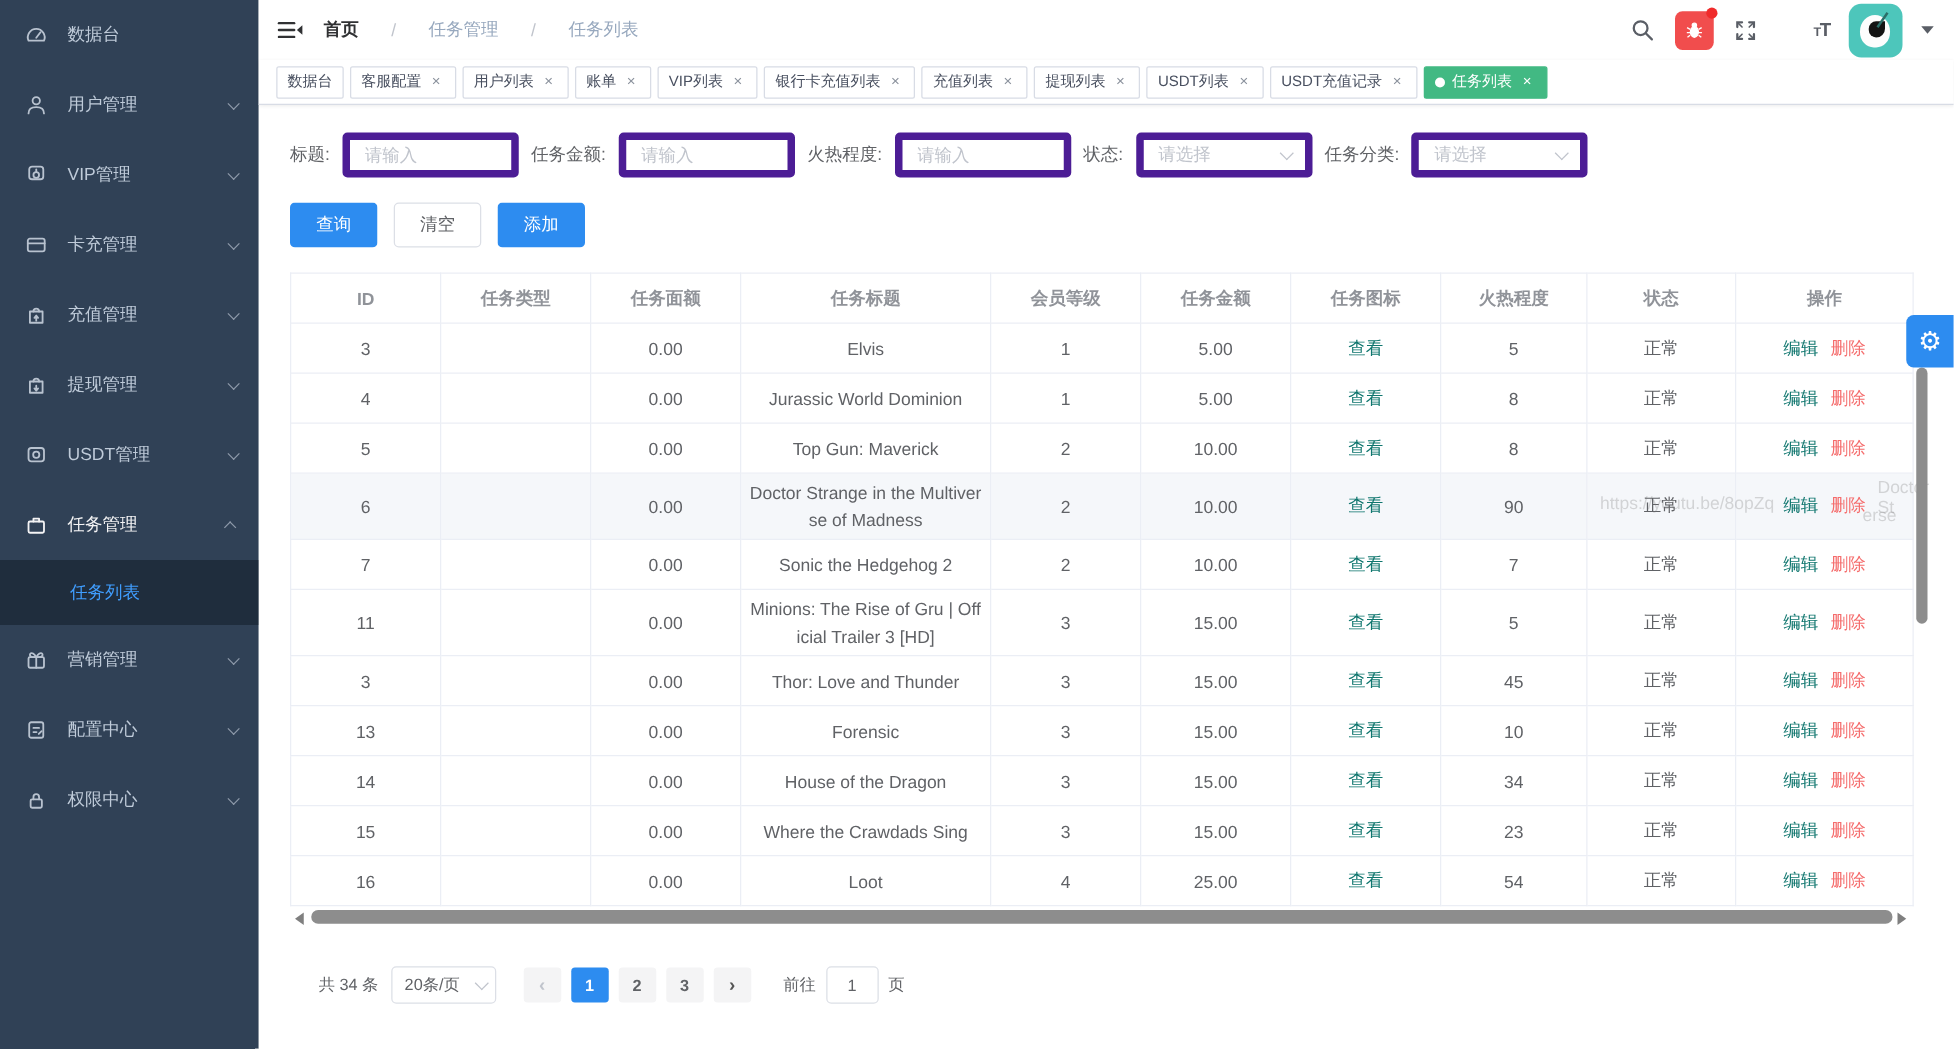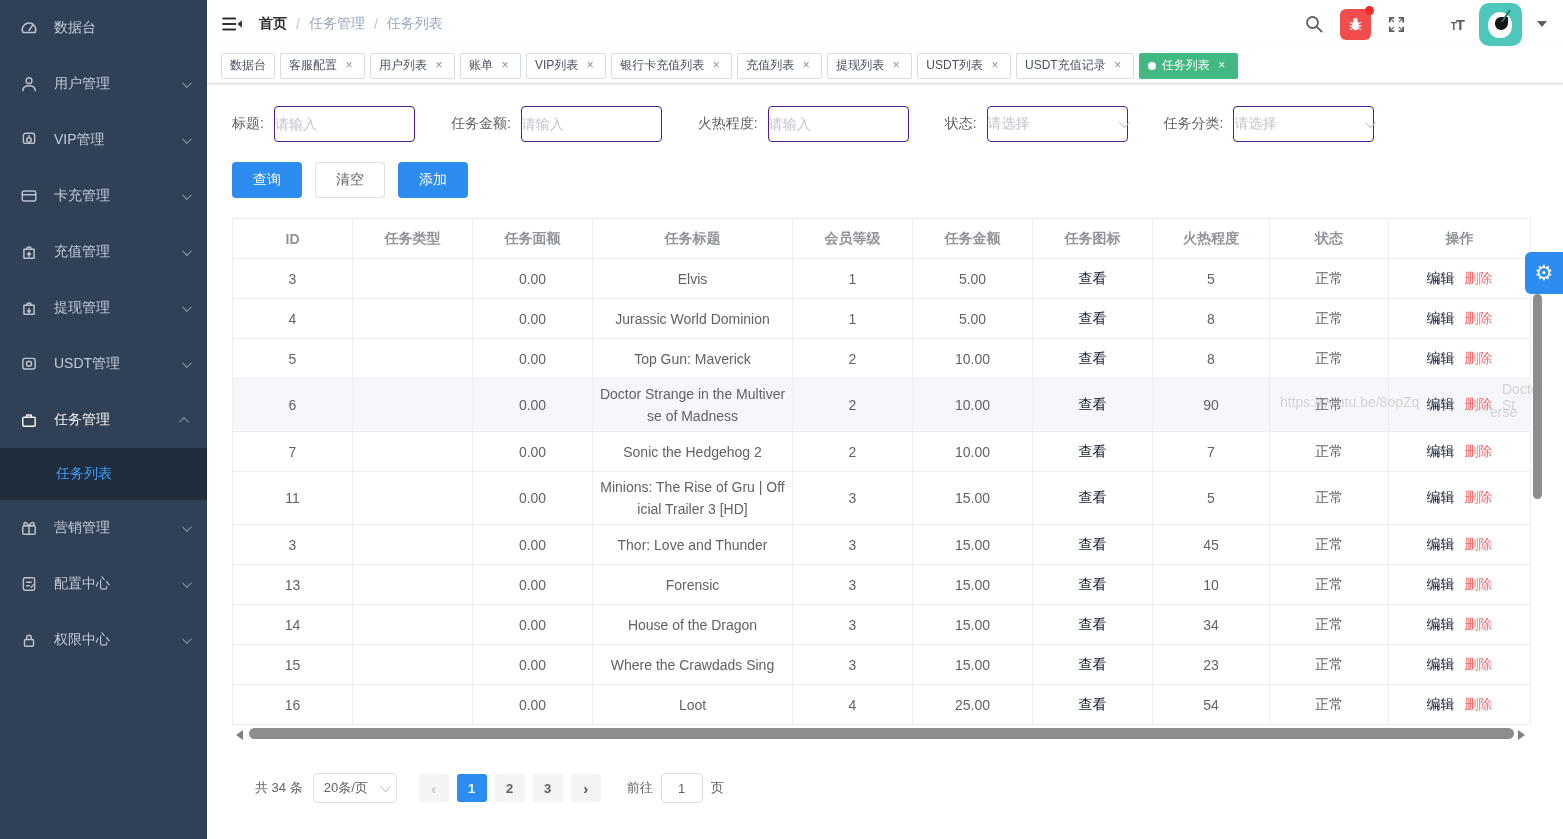--- a/index.html
+++ b/index.html
@@ -15,21 +15,21 @@
   .chev { position:absolute; right:18px; width:7px; height:7px; border-right:1.5px solid #8f9bab; border-bottom:1.5px solid #8f9bab; transform:rotate(45deg) translateY(-2px); }
   .chev.up { transform:rotate(-135deg) translateY(-2px); }
   .submenu-item { height:52px; display:flex; align-items:center; padding-left:56px; font-size:14px; color:#bfcbd9; cursor:pointer; }
   .submenu-item.active { background:#1f2d3d; color:#409eff; }
 
   
   .main { flex:1; display:flex; flex-direction:column; position:relative; background:#fff; }
 
   .topbar { height:48px; display:flex; align-items:center; padding:0 16px 0 14px; background:#fff; position:relative; }
   .hamburger { width:22px; height:22px; cursor:pointer; margin-right:16px; }
-  .breadcrumb { font-size:14px; display:flex; align-items:center; gap:9px; }
+  .breadcrumb { font-size:14px; display:flex; align-items:center; gap:26px; }
   .breadcrumb .bc-home { color:#303133; font-weight:700; cursor:pointer; }
   .breadcrumb .bc-sep { color:#c0c4cc; }
   .breadcrumb .bc-dim { color:#97a8be; }
   .topbar-right { margin-left:auto; display:flex; align-items:center; gap:15px; }
   .tb-icon { width:22px; height:22px; display:flex; align-items:center; justify-content:center; cursor:pointer; color:#5a5e66; }
   .bug-btn { width:31px; height:31px; background:#f14d4d; border-radius:6px; display:flex; align-items:center; justify-content:center; position:relative; cursor:pointer; }
   .bug-btn .dot { position:absolute; top:-3px; right:-3px; width:9px; height:9px; border-radius:50%; background:#f02b2b; }
   .fontsize-ic { font-size:15px; font-weight:700; color:#5a5e66; cursor:pointer; letter-spacing:-1px;margin-left:28px; }
   .fontsize-ic .small-t { font-size:10px; }
   .avatar { width:43px; height:43px; border-radius:10px; background:#4dc6bb; position:relative; overflow:hidden; cursor:pointer; }
@@ -42,43 +42,43 @@
   .tags-bar { height:36px; background:#fff; border-bottom:1px solid #d8dce5; box-shadow:0 1px 3px rgba(0,0,0,.08); display:flex; align-items:center; gap:5px; padding:0 0 0 14px; position:relative; z-index:2; }
   .tag { height:26px; display:inline-flex; align-items:center; padding:0 8px; border:1px solid #d8dce5; background:#fff; color:#495060; font-size:12px; cursor:pointer; white-space:nowrap; border-radius:2px; }
   .tag .x { margin-left:5px; font-size:12px; color:#8a919c; width:14px; height:14px; line-height:13px; text-align:center; border-radius:50%; }
   .tag.active { background:#42b983; border-color:#42b983; color:#fff; }
   .tag.active .pre-dot { width:8px; height:8px; border-radius:50%; background:#fff; margin-right:6px; }
   .tag.active .x { color:#fff; }
 
   
   .content { flex:1; padding:22px 0 0 25px; position:relative; }
 
-  .filter-row { display:flex; align-items:center; gap:36px; }
+  .filter-row { display:flex; align-items:center; gap:10px; }
   .f-group { display:flex; align-items:center; }
   .f-label { font-size:14px; color:#606266; margin-right:10px; white-space:nowrap; }
-  .f-input, .f-select { width:141px; height:36px; border:1px solid #4c1d95; border-radius:4px; padding:0 0; font-size:14px; color:#606266; background:#fff; outline:none; }
+  .f-input, .f-select { width:141px; height:36px; border:6px solid #4c1d95; border-radius:4px; padding:0 12px; font-size:14px; color:#606266; background:#fff; outline:none; }
   .f-input::placeholder { color:#c0c4cc; }
   .f-select { display:flex; align-items:center; justify-content:space-between; cursor:pointer; }
   .f-select .ph { color:#c0c4cc; font-size:14px; }
   .sel-chev { width:8px; height:8px; border-right:1.4px solid #c0c4cc; border-bottom:1.4px solid #c0c4cc; transform:rotate(45deg) translateY(-2px); }
 
   .btn-row { display:flex; gap:13px; margin-top:20px; }
   .btn { height:36px; padding:0 20px; border-radius:4px; font-size:14px; cursor:pointer; border:1px solid transparent; display:inline-flex; align-items:center; }
   .btn.primary { background:#2d8cf0; color:#fff; }
   .btn.plain { background:#fff; border-color:#dcdfe6; color:#606266; }
 
   
   .table-zone { margin-top:20px; width:1311px; position:relative; }
   table { border-collapse:collapse; table-layout:fixed; width:1298px; font-size:14px; }
   th, td { border:1px solid #ebeef5; text-align:center; padding:4px 6px; }
   th { height:40px; color:#909399; font-weight:700; background:#fff; font-size:14px; }
   td { height:40px; color:#606266; }
   td.title-cell { word-break:break-all; line-height:22px; }
   tr.hover-row td { background:#f5f7fa; }
-  a.link-view, a.link-edit { color:#0f172a; text-decoration:none; cursor:pointer; }
+  a.link-view, a.link-edit { color:#0f766e; text-decoration:none; cursor:pointer; }
   a.link-del { color:#f56c6c; text-decoration:none; cursor:pointer; margin-left:10px; }
 
   
   .vscroll { position:absolute; top:44px; right:0; width:11px; height:648px; }
   .vscroll .vthumb { position:absolute; top:32px; left:1px; width:9px; height:205px; background:#8d8d8d; border-radius:5px; }
   .hscroll { position:relative; width:1311px; height:16px; margin-top:2px; }
   .hscroll .harrow-l { position:absolute; left:4px; top:3px; width:0; height:0; border-top:5px solid transparent; border-bottom:5px solid transparent; border-right:7px solid #7f7f7f; }
   .hscroll .hthumb { position:absolute; left:17px; top:1px; width:1265px; height:11px; background:#8d8d8d; border-radius:6px; }
   .hscroll .harrow-r { position:absolute; right:18px; top:3px; width:0; height:0; border-top:5px solid transparent; border-bottom:5px solid transparent; border-left:7px solid #7f7f7f; }
 

